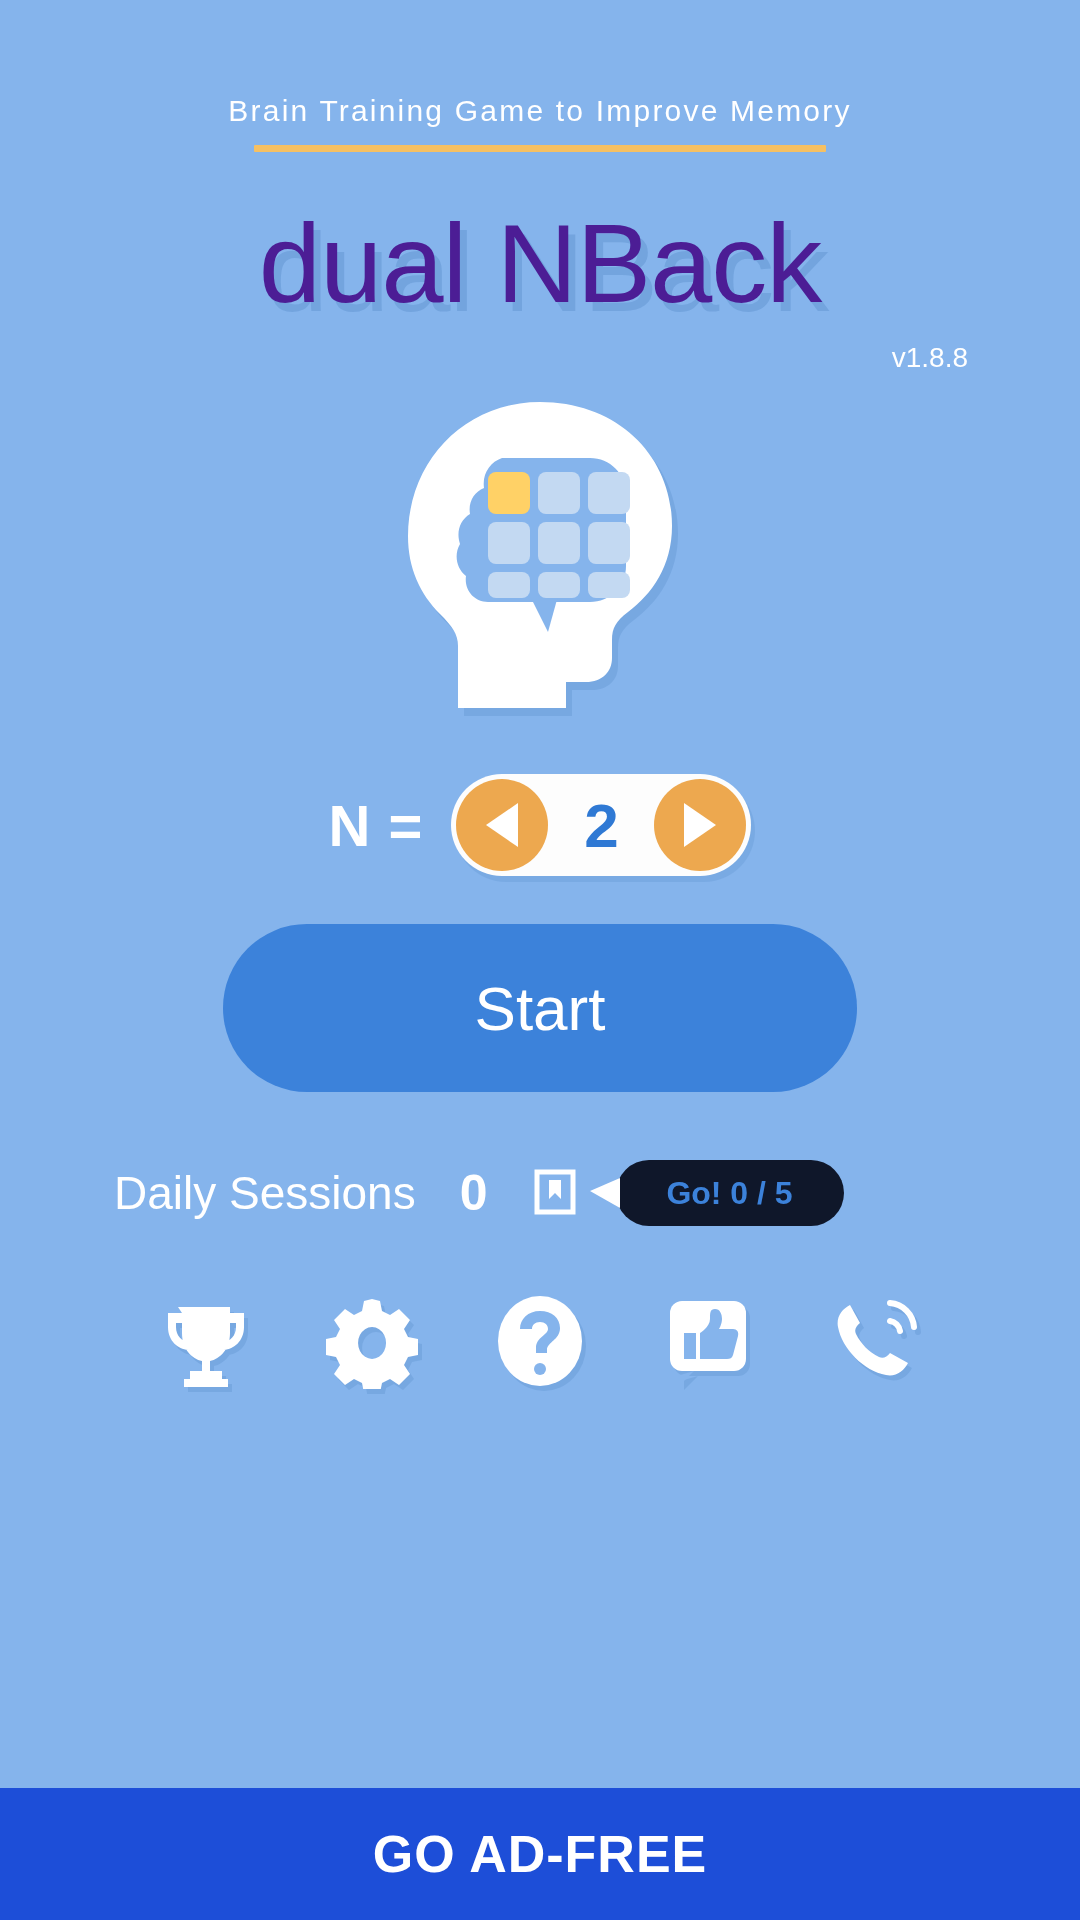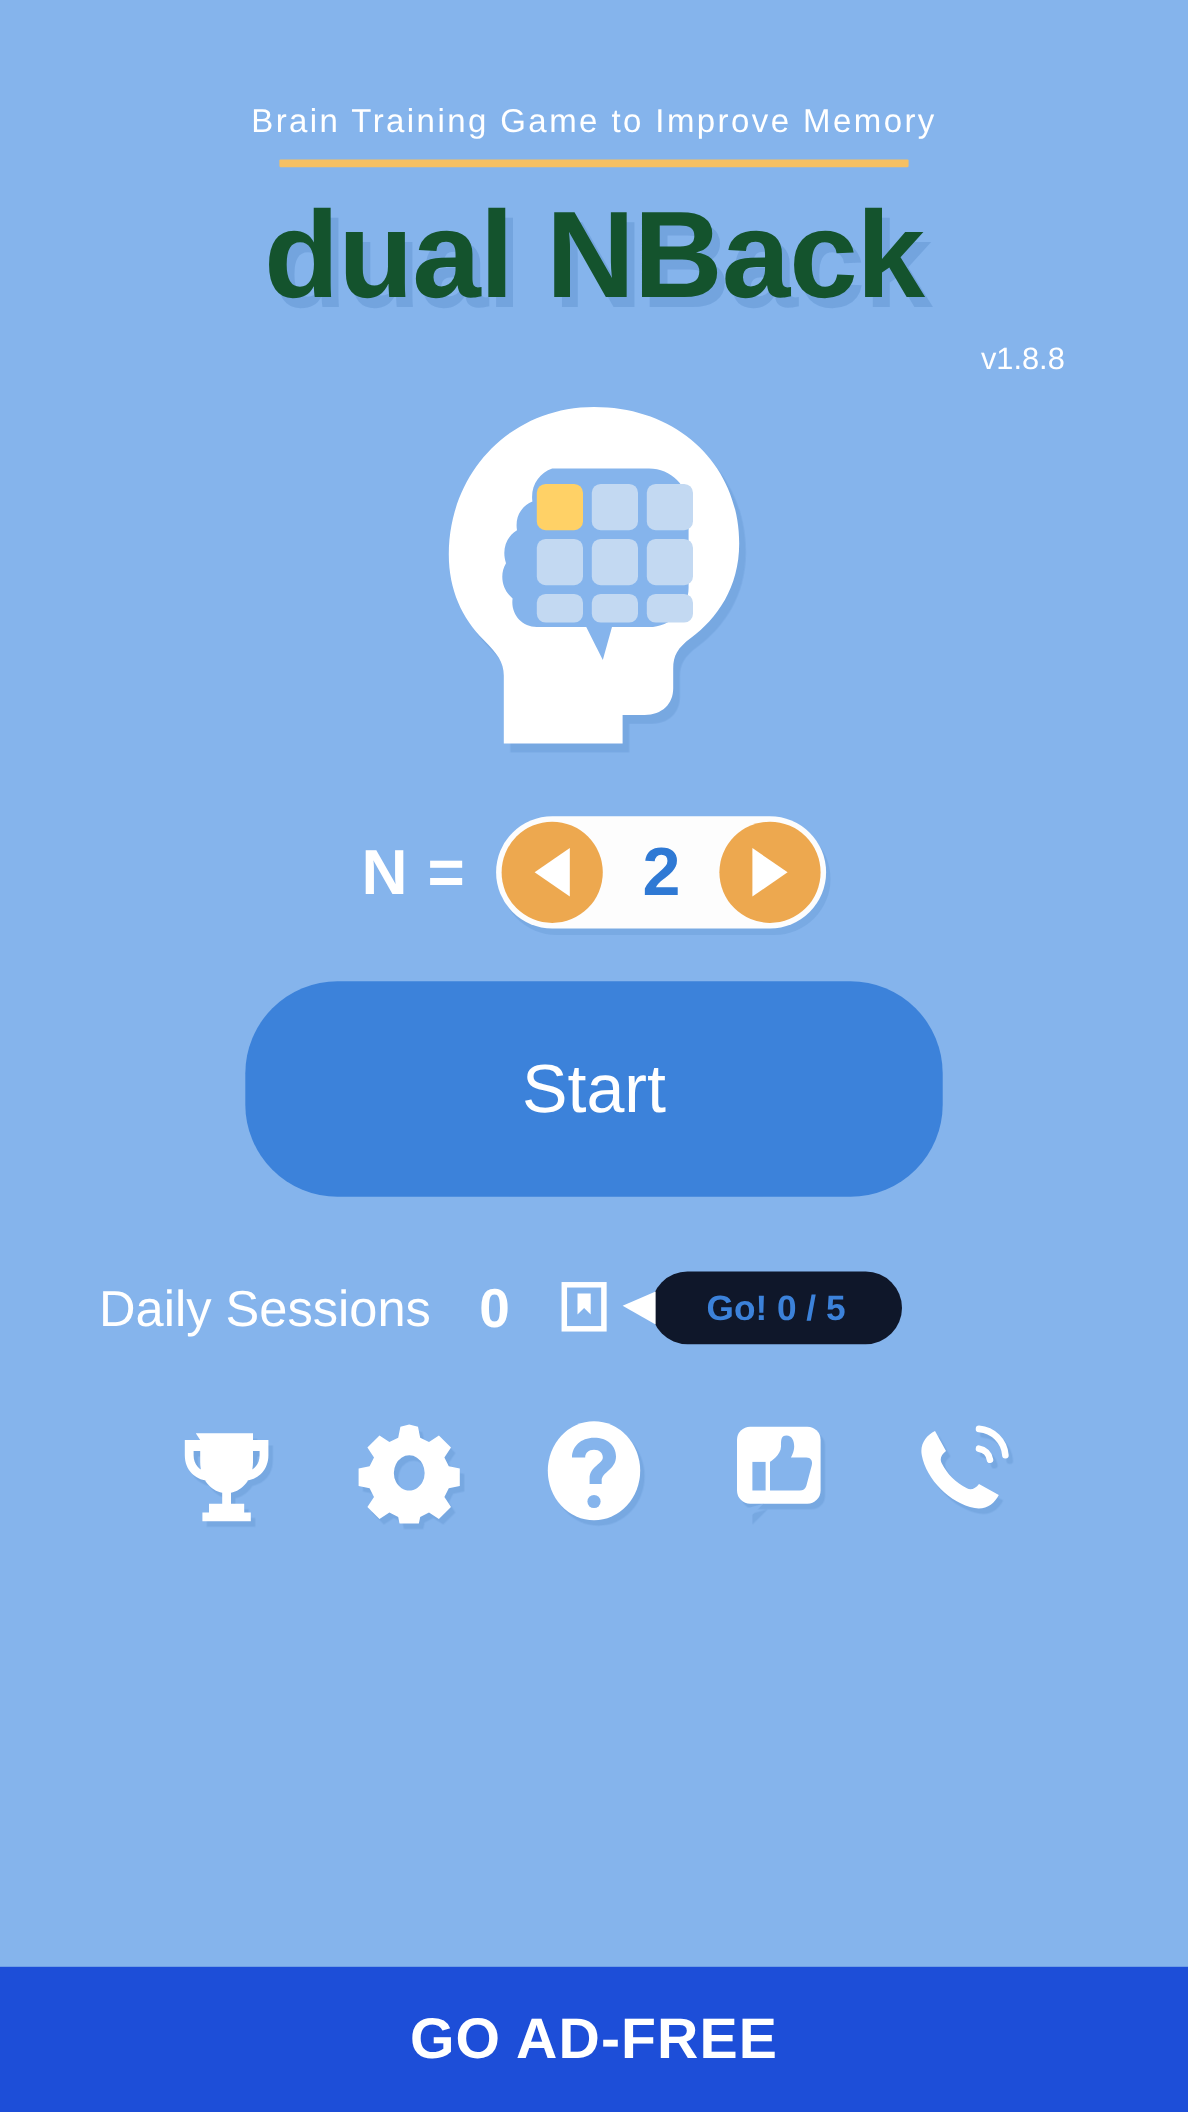--- a/index.html
+++ b/index.html
@@ -31,24 +31,24 @@
   }
   .tagline-rule {
     margin-top:17px;
     width:572px; height:7px;
     background:#f5c063;
     border-radius:1px;
   }
 
   
   .title {
-    margin-top:24px;
-    color:#14532d;
+    margin-top:56px;
+    color:#4c1d95;
     font-size:112px;
-    font-weight:700;
+    font-weight:400;
     letter-spacing:-1px;
     line-height:1;
     text-shadow: 7px 9px 0 rgba(101,152,212,0.55);
   }
   .version {
     align-self:flex-end;
     margin-right:112px;
     margin-top:22px;
     color:#ffffff;
     font-size:28px;
@@ -106,38 +106,38 @@
     color:#2f79d4;
     font-size:62px;
     font-weight:700;
     flex:1 1 auto;
     text-align:center;
   }
 
   
   .start-btn {
     margin-top:48px;
-    width:634px; height:196px;
+    width:634px; height:168px;
     background:#3c82da;
     border-radius:84px;
     display:flex; align-items:center; justify-content:center;
     color:#ffffff;
     font-size:62px;
     font-weight:400;
     border:none;
     cursor:pointer;
     font-family:"Liberation Sans", sans-serif;
   }
 
   
   .daily-row {
     margin-top:68px;
     display:flex; align-items:center;
     width:100%;
-    padding-left:90px;
+    padding-left:114px;
     gap:0;
   }
   .daily-label {
     color:#ffffff;
     font-size:46px;
     font-weight:400;
     white-space:nowrap;
   }
   .daily-count {
     color:#ffffff;

